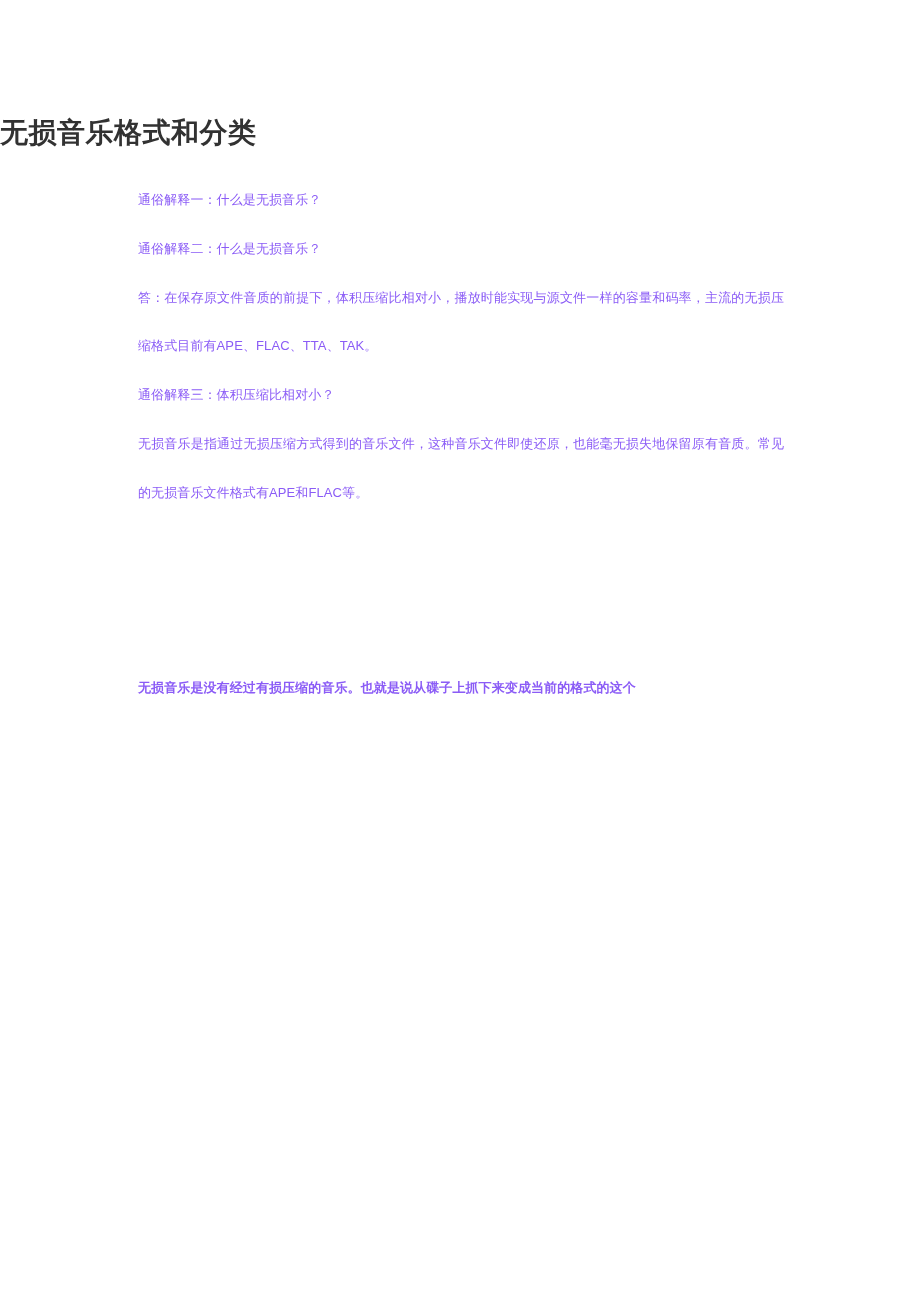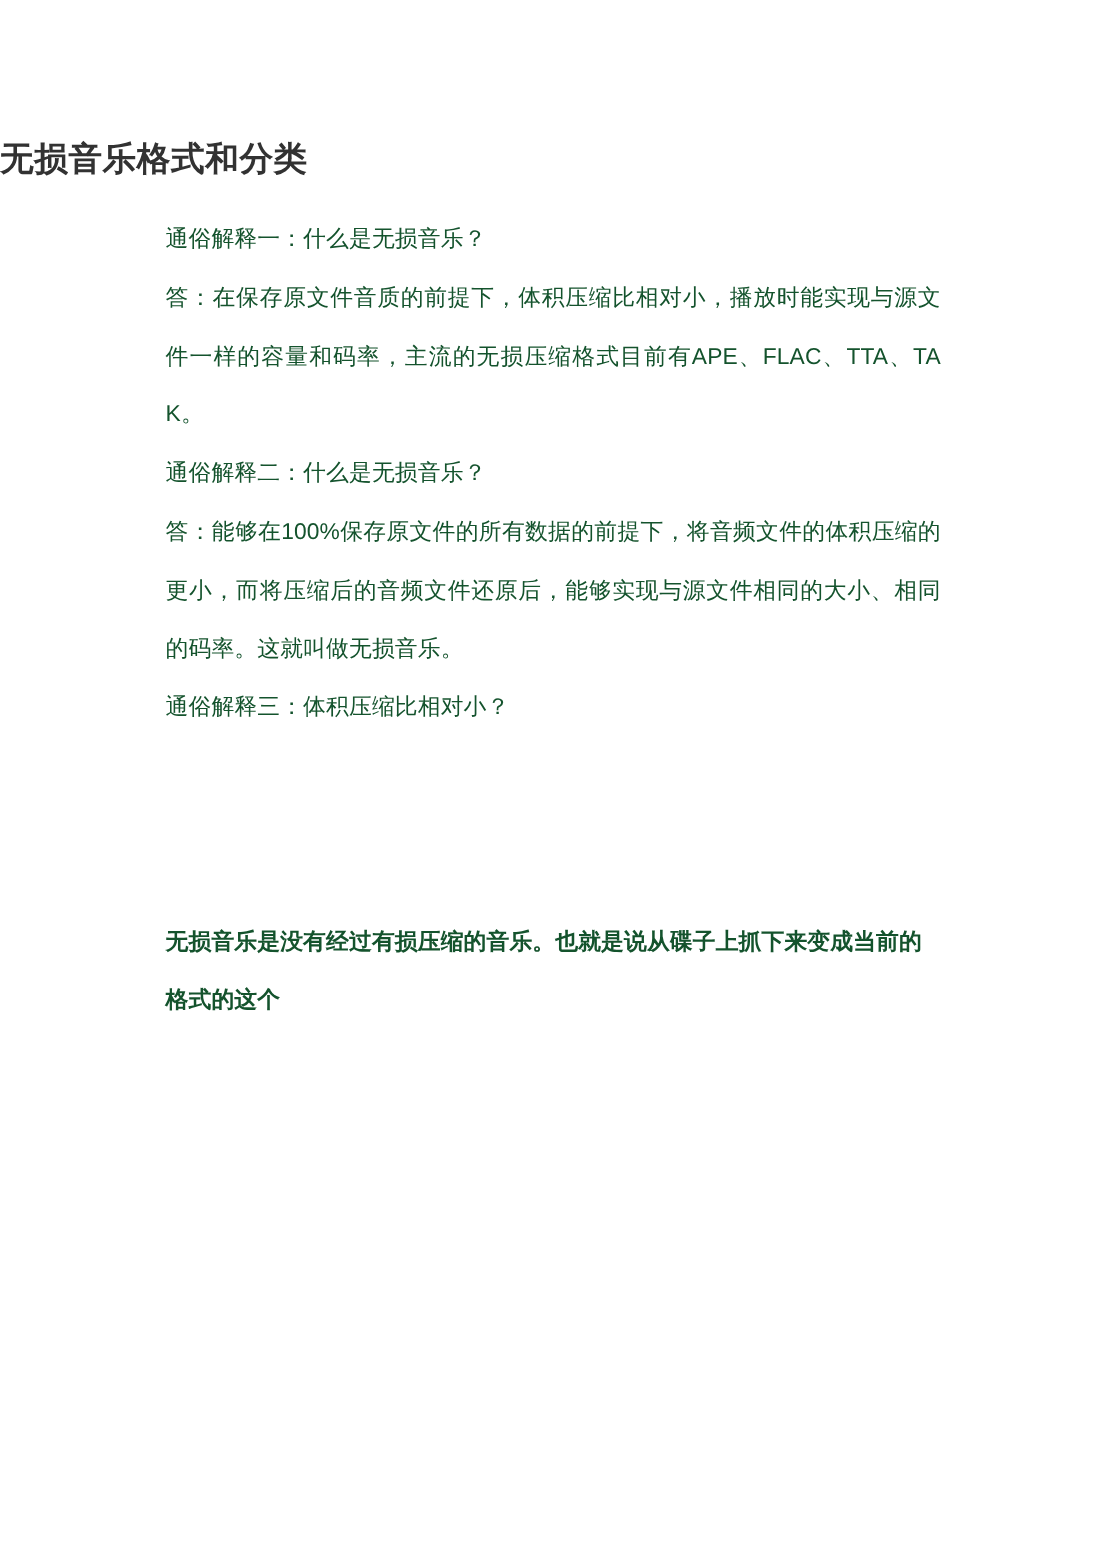--- a/index.html
+++ b/index.html
@@ -35,22 +35,22 @@
     margin: 0;
   }
   .body-col {
     position: absolute;
     top: 176px;
     left: 138px;
     width: 646px;
   }
   .para {
     margin: 0;
-    font-size: 19px;
-    color: #14532d;
+    font-size: 13px;
+    color: #8b5cf6;
     line-height: 48.8px;
     text-align: justify;
     text-justify: inter-ideograph;
     word-break: break-all;
     letter-spacing: 0.1px;
   }
   .para.loose {
     text-align: left;
     font-weight: bold;
   }
@@ -63,28 +63,28 @@
 <body>
 
 <div class="page">
 
   <h1 class="doc-title">无损音乐格式和分类</h1>
 
   <div class="body-col">
 
     <p class="para">通俗解释一：什么是无损音乐？</p>
 
+    <p class="para">通俗解释二：什么是无损音乐？</p>
+
     <p class="para">答：在保存原文件音质的前提下，体积压缩比相对小，播放时能实现与源文件一样的容量和码率，主流的无损压缩格式目前有APE、FLAC、TTA、TAK。</p>
 
-    <p class="para">通俗解释二：什么是无损音乐？</p>
-
-    <p class="para">答：能够在100%保存原文件的所有数据的前提下，将音频文件的体积压缩的更小，而将压缩后的音频文件还原后，能够实现与源文件相同的大小、相同的码率。这就叫做无损音乐。</p>
 
     <p class="para">通俗解释三：体积压缩比相对小？</p>
 
+    <p class="para">无损音乐是指通过无损压缩方式得到的音乐文件，这种音乐文件即使还原，也能毫无损失地保留原有音质。常见的无损音乐文件格式有APE和FLAC等。</p>
 
 
     <div class="blank-line"></div>
 
 
     <div class="blank-line"></div>
 
 
     <div class="blank-line"></div>
 

